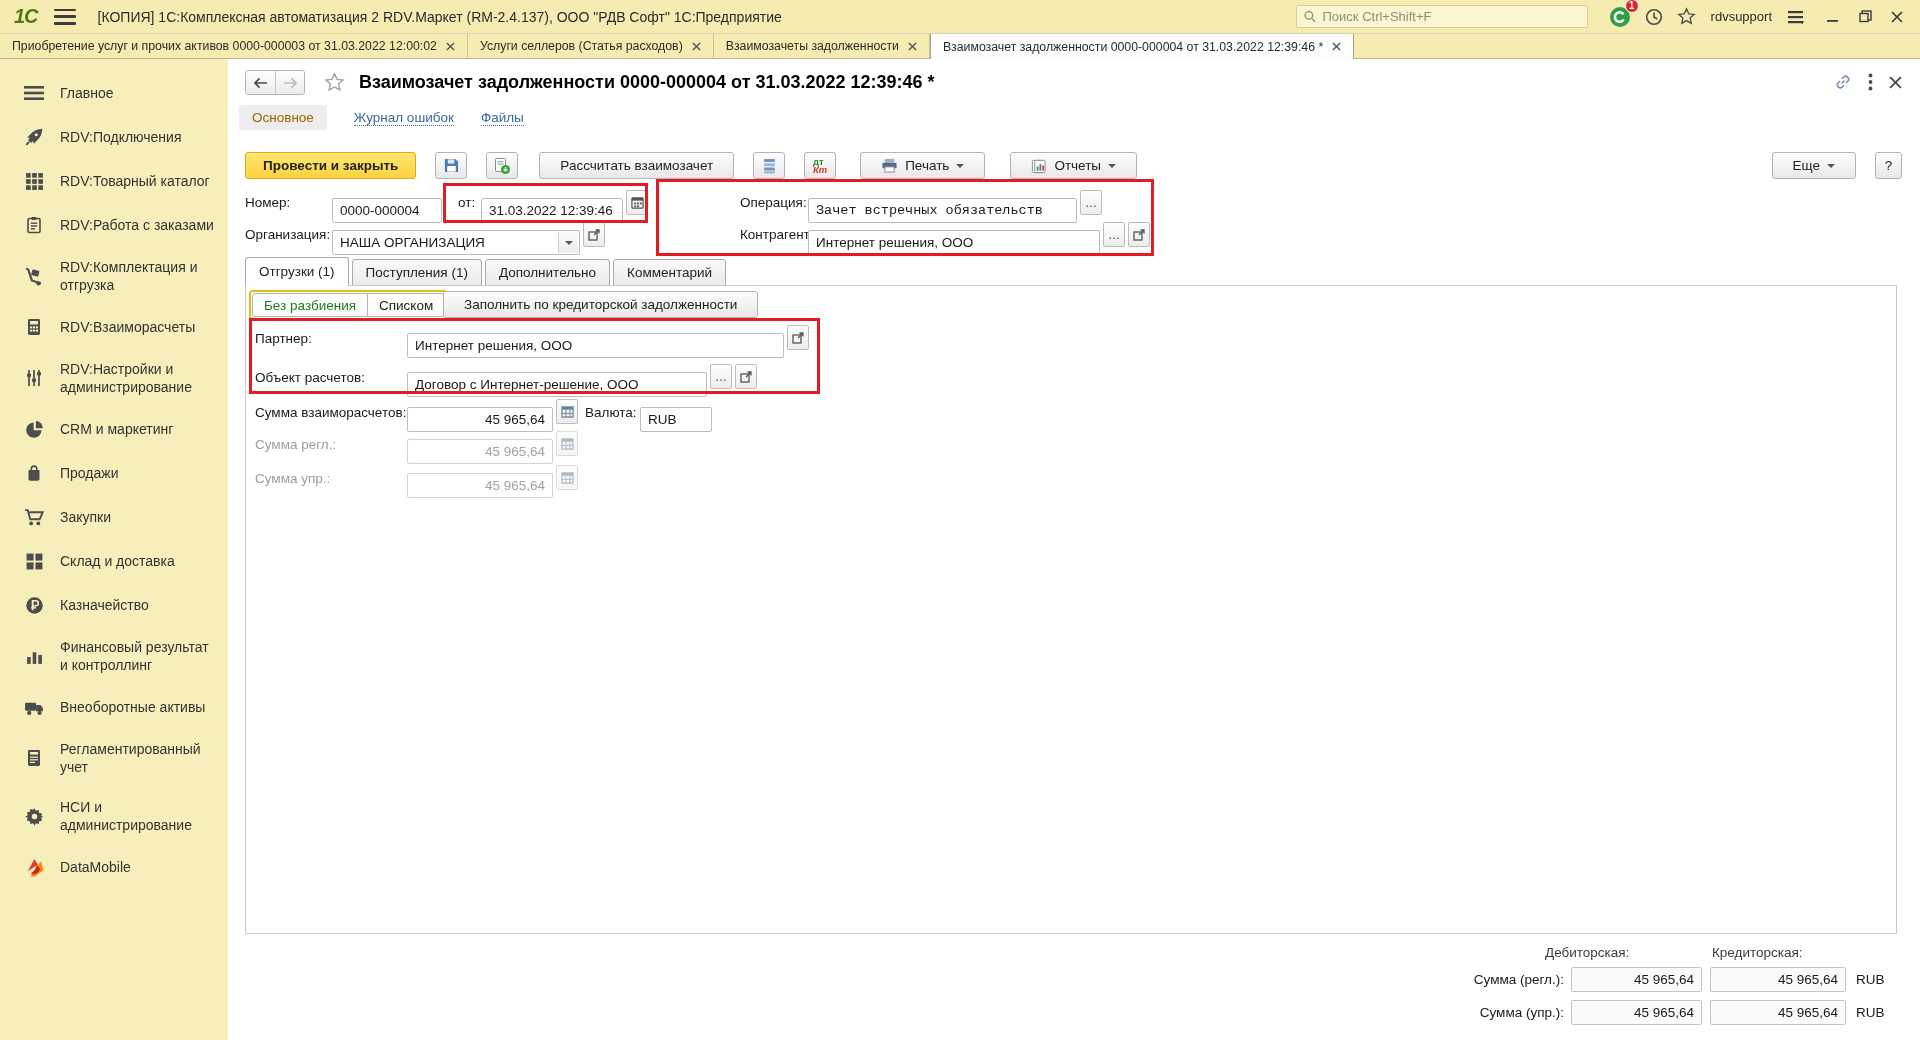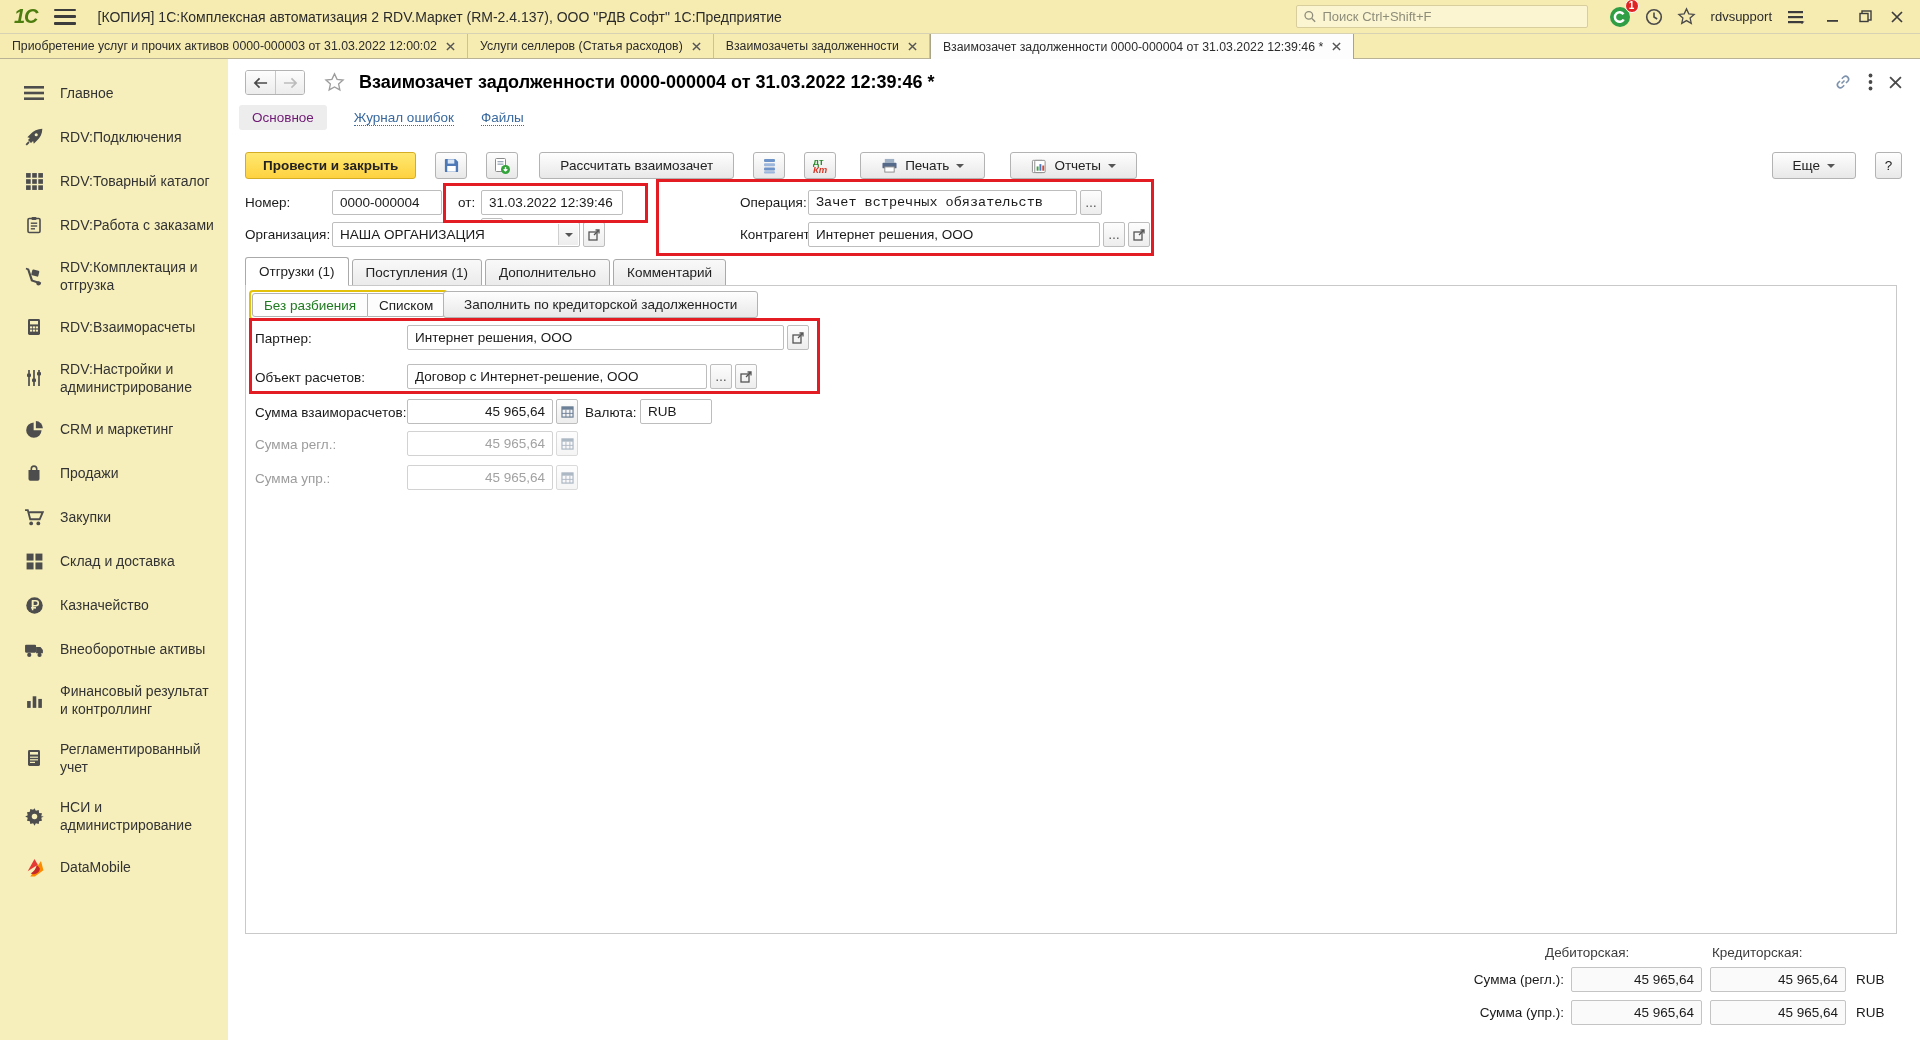--- a/index.html
+++ b/index.html
@@ -36,34 +36,34 @@
 
   
   .main { position:absolute; left:228px; top:59px; width:1692px; height:981px; background:#fff; }
 
   .navgroup { display:flex; border:1px solid #b3b3b3; border-radius:3px; overflow:hidden; height:25px; }
   .navgroup .ncell { width:29px; display:flex; align-items:center; justify-content:center; background:linear-gradient(#fdfdfd,#ececec); cursor:pointer; }
   .navgroup .ncell + .ncell { border-left:1px solid #c6c6c6; }
   .pgtitle { font-size:18px; font-weight:bold; color:#000; white-space:nowrap; }
 
   .navlink { font-size:13.5px; color:#39699f; border-bottom:1px dotted #39699f; cursor:pointer; }
-  .navpill { font-size:13.5px; color:#701a75; background:#ededed; border-radius:3px; padding:5px 13px; cursor:pointer; }
+  .navpill { font-size:13.5px; color:#a16207; background:#ededed; border-radius:3px; padding:5px 13px; cursor:pointer; }
 
   .btn { height:27px; display:inline-flex; align-items:center; justify-content:center; gap:7px; padding:0 20px; background:linear-gradient(#fefefe,#e8e8e8); border:1px solid #b3b3b3; border-radius:3px; font-size:13.5px; color:#222; cursor:pointer; white-space:nowrap; }
   .btn.icon { width:32px; padding:0; }
   .btn.primary { background:linear-gradient(#ffe871,#fed23f); border:1px solid #d5ad25; font-weight:bold; padding:0 17px; }
   .caret { width:0; height:0; border-left:4px solid transparent; border-right:4px solid transparent; border-top:4.5px solid #555; display:inline-block; }
   .dtkt { font-size:9.5px; font-weight:bold; line-height:8px; text-align:center; }
   .dtkt .dt { color:#2c8a2c; display:block; text-align:left; }
   .dtkt .kt { color:#d43a2a; display:block; text-align:right;font-style:italic; }
 
   .flabel { font-size:13.5px; color:#1a1a1a; white-space:nowrap; }
   .flabel.muted { color:#9c9c9c; }
   .fieldwrap { display:flex; gap:3px; align-items:stretch; }
-  .inp { height:25px; border:1px solid #bdbdbd; border-radius:2px; background:#fff; font-size:13.5px; color:#1a1a1a; display:flex; align-items:center; padding:0 7px; white-space:nowrap; overflow:hidden; }
+  .inp { height:25px; border:1px solid #bdbdbd; border-radius:2px; background:#fff; font-size:13.5px; color:#1a1a1a; display:flex; align-items:center; padding:0 7px; white-space:nowrap; overflow:hidden;margin-top:8px; }
   .inp.num { justify-content:flex-end; }
   .inp.muted { color:#a2a2a2; border-color:#d2d2d2; }
   .sbtn { width:22px; height:25px; border:1px solid #bdbdbd; border-radius:2px; background:linear-gradient(#fdfdfd,#ededed); display:flex; align-items:center; justify-content:center; font-size:12px; color:#444; cursor:pointer; }
   .combo { position:relative; }
   .combo .cbx { position:absolute; right:1px; top:1px; bottom:1px; width:20px; border-left:1px solid #cfcfcf; display:flex; align-items:center; justify-content:center; background:linear-gradient(#fbfbfb,#ededed); cursor:pointer; }
 
   .itabs { position:absolute; left:17px; top:198px; display:flex; align-items:flex-end; }
   .itab { height:27px; display:flex; align-items:center; padding:8px 13px; font-size:13.5px; color:#222; background:linear-gradient(#f9f9f9,#ebebeb); border:1px solid #aaa; border-radius:3px 3px 0 0; margin-right:3px; cursor:pointer; }
   .itab.active { background:#fff; height:29px; position:relative; z-index:3; border-bottom:1px solid #fff; }
   .content-box { position:absolute; left:17px; top:226px; right:23px; bottom:106px; border:1px solid #c9c9c9; }
@@ -322,40 +322,40 @@
             <circle cx="9" cy="9" r="7.8" fill="#4d4d4d"></circle>
             <path d="M7.2 4.5h3a2.4 2.4 0 1 1 0 4.8h-3z" fill="none" stroke="#f7efbb" stroke-width="1.5"></path>
             <line x1="7.2" y1="4.5" x2="7.2" y2="13.5" stroke="#f7efbb" stroke-width="1.5"></line>
             <line x1="5.8" y1="11.2" x2="10.4" y2="11.2" stroke="#f7efbb" stroke-width="1.5"></line>
           </svg>
         </span>
       <span class="side-label">Казначейство</span>
     </div>
       <div class="side-item">
       <span class="side-icon">
-          <svg width="21" height="19" viewBox="0 0 20 18">
-            <rect x="1" y="4.5" width="10.5" height="7.5" rx="1" fill="#4d4d4d"></rect>
-            <path d="M11.5 6.5h4.2l2.3 3v3h-6.5z" fill="#4d4d4d"></path>
-            <circle cx="5" cy="14.2" r="2" fill="#4d4d4d"></circle>
-            <circle cx="14.8" cy="14.2" r="2" fill="#4d4d4d"></circle>
-          </svg>
-        </span>
-      <span class="side-label">Внеоборотные активы</span>
-    </div>
-      <div class="side-item">
-      <span class="side-icon">
           <svg width="19" height="19" viewBox="0 0 18 18">
             <g fill="#4d4d4d">
               <rect x="2" y="9.5" width="3.4" height="6.5"></rect>
               <rect x="7.3" y="5" width="3.4" height="11"></rect>
               <rect x="12.6" y="7.5" width="3.4" height="8.5"></rect>
             </g>
           </svg>
         </span>
       <span class="side-label">Финансовый результат и контроллинг</span>
+    </div>
+      <div class="side-item">
+      <span class="side-icon">
+          <svg width="21" height="19" viewBox="0 0 20 18">
+            <rect x="1" y="4.5" width="10.5" height="7.5" rx="1" fill="#4d4d4d"></rect>
+            <path d="M11.5 6.5h4.2l2.3 3v3h-6.5z" fill="#4d4d4d"></path>
+            <circle cx="5" cy="14.2" r="2" fill="#4d4d4d"></circle>
+            <circle cx="14.8" cy="14.2" r="2" fill="#4d4d4d"></circle>
+          </svg>
+        </span>
+      <span class="side-label">Внеоборотные активы</span>
     </div>
       <div class="side-item">
       <span class="side-icon">
           <svg width="18" height="20" viewBox="0 0 18 18">
             <rect x="3" y="1" width="12" height="16" rx="1.4" fill="#4d4d4d"></rect>
             <rect x="5" y="3" width="8" height="2.6" fill="#f7efbb"></rect>
             <g stroke="#f7efbb" stroke-width="1.2">
               <line x1="5" y1="8.2" x2="13" y2="8.2"></line>
               <line x1="5" y1="10.8" x2="13" y2="10.8"></line>
               <line x1="5" y1="13.4" x2="10" y2="13.4"></line>
@@ -496,21 +496,21 @@
       </button>
       <button class="btn icon" style="width:27px;">
           <span>?</span>
         </button>
     </div>
 
     <span class="flabel abs" style="left:17px; top:136px;">Номер:</span>
     <span class="inp abs" style="left:104px; top:131px; width:110px;">0000-000004</span>
 
     <span class="flabel abs" style="left:230px; top:136px;">от:</span>
-    <span class="fieldwrap abs" style="left:253px; top:131px;flex-direction:column;">
+    <span class="fieldwrap abs" style="left:253px; top:131px;">
       <span class="inp" style="width:142px;">31.03.2022 12:39:46</span>
       <span class="sbtn">
         <svg width="13" height="13" viewBox="0 0 14 14">
             <rect x="1" y="2" width="12" height="11" rx="1" fill="none" stroke="#555" stroke-width="1.3"></rect>
             <rect x="1" y="2" width="12" height="3" fill="#555"></rect>
             <rect x="3.5" y="7" width="2" height="2" fill="#555"></rect>
             <rect x="6.5" y="7" width="2" height="2" fill="#555"></rect>
             <rect x="9.5" y="7" width="2" height="2" fill="#555"></rect>
             <rect x="3.5" y="10" width="2" height="2" fill="#555"></rect>
             <rect x="6.5" y="10" width="2" height="2" fill="#555"></rect>

